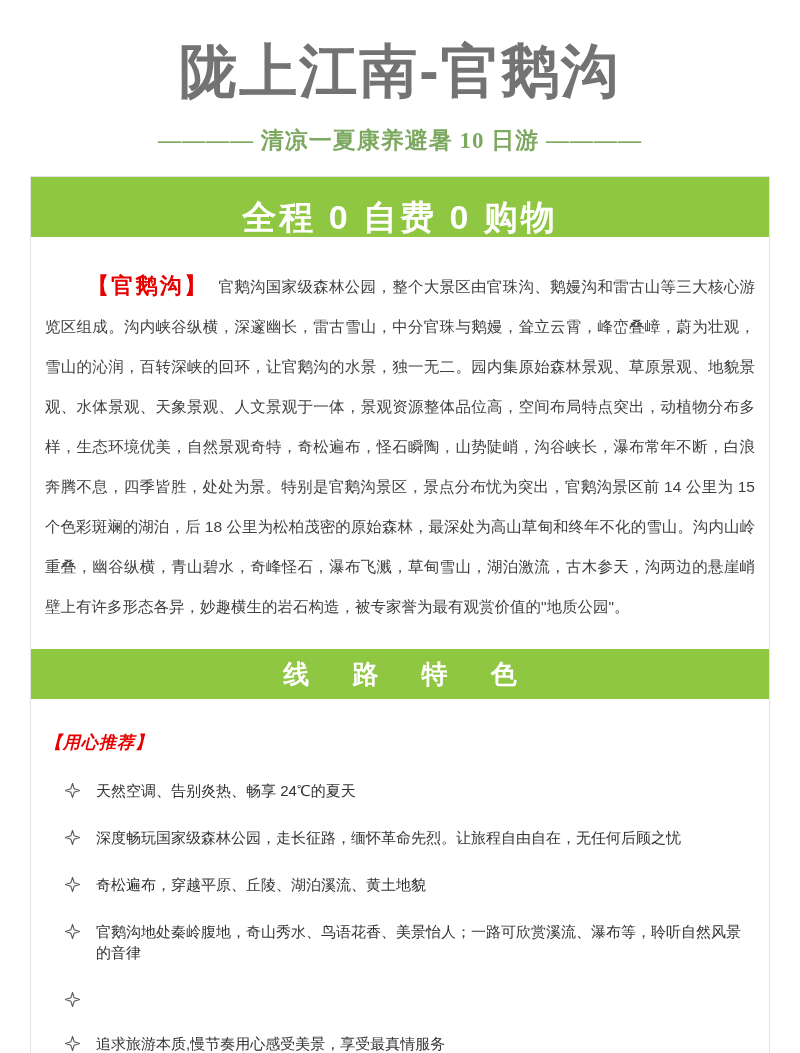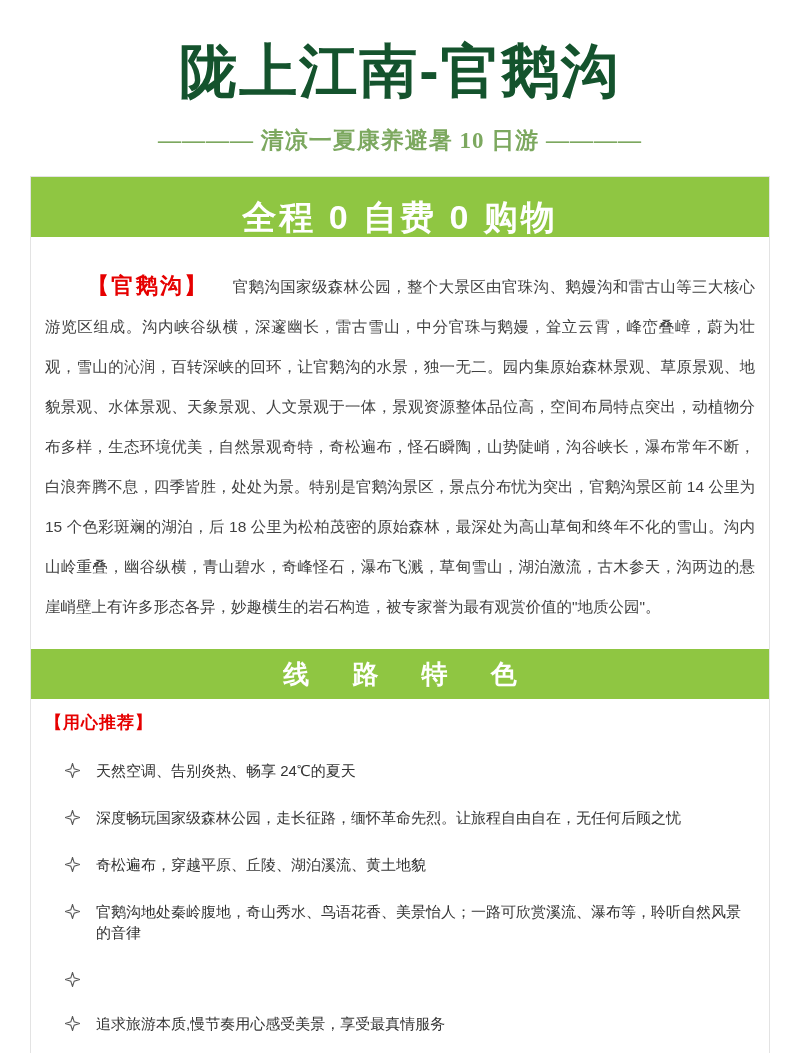--- a/index.html
+++ b/index.html
@@ -57,30 +57,31 @@
     font-size:15.5px;
     line-height:40px;
     text-align:justify;
     text-indent:42px;
     color:#3f3f3f;
   }
   .intro .intro-label{
     font-size:22px;
     font-weight:800;
     letter-spacing:2px;
-    margin-right:24px;
+    margin-right:10px;
     vertical-align:-1px;
   }
 
   .section-label{
     padding:0 14px;
-    margin-top:12px;
+    margin-top:32px;
     font-size:17px;
     font-weight:800;
     letter-spacing:1px;
+    font-style:italic;
   }
 
   .bullet-list{
     list-style:none;
     margin:14px 0 0 0;
     padding:0 14px 0 34px;
   }
   .bullet-list li{
     display:flex;
     align-items:flex-start;
@@ -95,21 +96,21 @@
     width:15px;
     height:15px;
     margin:3px 16px 0 0;
   }
 </style>
 </head>
 <body>
 
 <div class="page">
 
-  <h1 class="main-title" style="color:#14532d;">陇上江南-官鹅沟</h1>
+  <h1 class="main-title" style="color:#737373;">陇上江南-官鹅沟</h1>
 
   <div class="subtitle" style="color:#7ca85f;font-family:Liberation Serif, serif;">———— 清凉一夏康养避暑 10 日游 ————</div>
 
   <div class="content-box">
 
     <div class="banner promise">全程 0 自费 0 购物</div>
 
     <p class="intro"><span class="intro-label" style="color:#e60000;">【官鹅沟】</span><span>官鹅沟国家级森林公园，整个大景区由官珠沟、鹅嫚沟和雷古山等三大核心游览区组成。沟内峡谷纵横，深邃幽长，雷古雪山，中分官珠与鹅嫚，耸立云霄，峰峦叠嶂，蔚为壮观，雪山的沁润，百转深峡的回环，让官鹅沟的水景，独一无二。园内集原始森林景观、草原景观、地貌景观、水体景观、天象景观、人文景观于一体，景观资源整体品位高，空间布局特点突出，动植物分布多样，生态环境优美，自然景观奇特，奇松遍布，怪石瞬陶，山势陡峭，沟谷峡长，瀑布常年不断，白浪奔腾不息，四季皆胜，处处为景。特别是官鹅沟景区，景点分布忧为突出，官鹅沟景区前 14 公里为 15 个色彩斑斓的湖泊，后 18 公里为松柏茂密的原始森林，最深处为高山草甸和终年不化的雪山。沟内山岭重叠，幽谷纵横，青山碧水，奇峰怪石，瀑布飞溅，草甸雪山，湖泊激流，古木参天，沟两边的悬崖峭壁上有许多形态各异，妙趣横生的岩石构造，被专家誉为最有观赏价值的"地质公园"。</span></p>
 
     <div class="banner section">线 路 特 色</div>

